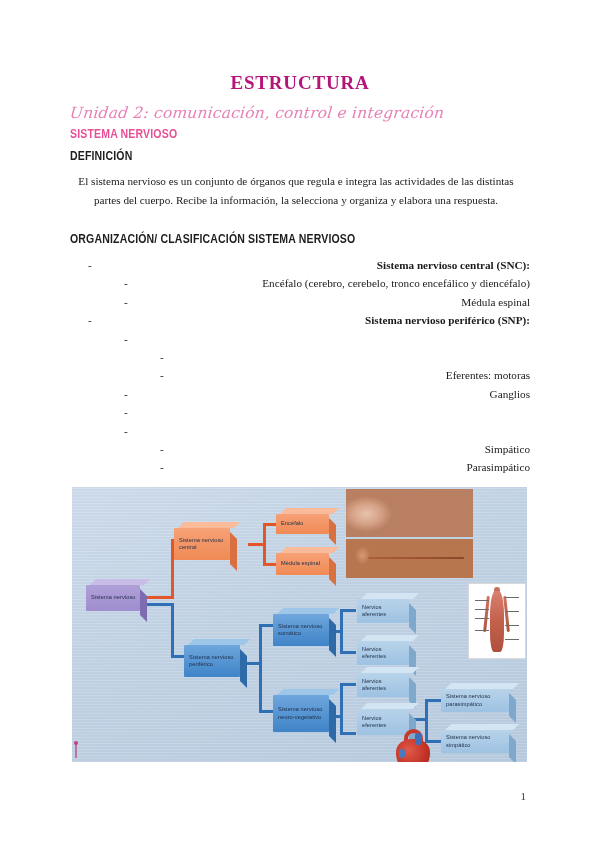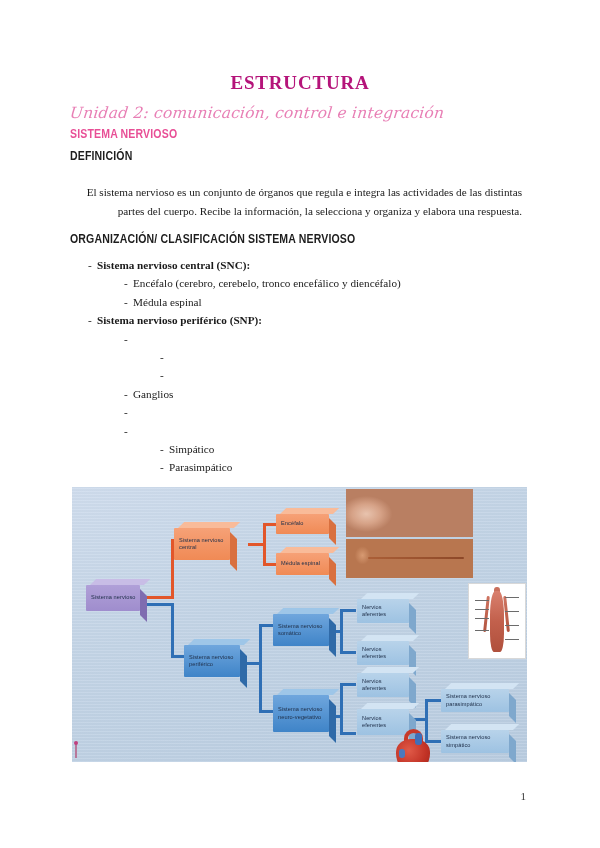--- a/index.html
+++ b/index.html
@@ -69,26 +69,26 @@
     color: #1d1d1d;
     transform: scaleX(0.78);
     transform-origin: left center;
   }
   #definicion-heading { top: 148px; }
   #organizacion-heading { top: 231px; }
 
   
   .para {
     position: absolute;
-    top: 183px;
+    top: 172px;
     left: 70px;
     width: 452px;
     font-size: 11.2px;
     line-height: 19px;
-    text-align: right;
+    text-align: center;
     color: #1a1a1a;
   }
 
   
   .outline {
     position: absolute;
     top: 256px;
     left: 70px;
     width: 460px;
     font-size: 11.2px;
@@ -98,21 +98,21 @@
   .o-lead { margin: 0 0 0 0; }
   .o-row {
     display: flex;
     align-items: flex-start;
   }
   .o-dash {
     width: 9px;
     flex: 0 0 auto;
     color: #1a1a1a;
   }
-  .o-txt { flex: 1 1 auto; }
+  .o-txt { flex: 1 1 auto; text-align: right; }
   .lvl1 { padding-left: 18px; }
   .lvl2 { padding-left: 54px; }
   .lvl3 { padding-left: 90px; }
   .bold-item .o-txt { font-weight: bold; }
 
   
   .figure {
     position: absolute;
     left: 72px;
     top: 487px;
@@ -352,20 +352,21 @@
       <span class="o-txt">Sistema nervioso periférico (SNP):</span>
     </div>
     <div class="o-row lvl2">
       <span class="o-dash">-</span>
     </div>
     <div class="o-row lvl3">
       <span class="o-dash">-</span>
     </div>
     <div class="o-row lvl3">
       <span class="o-dash">-</span>
+      <span class="o-txt">Eferentes: motoras</span>
     </div>
     <div class="o-row lvl2">
       <span class="o-dash">-</span>
       <span class="o-txt">Ganglios</span>
     </div>
     <div class="o-row lvl2">
       <span class="o-dash">-</span>
     </div>
     <div class="o-row lvl2">
       <span class="o-dash">-</span>

